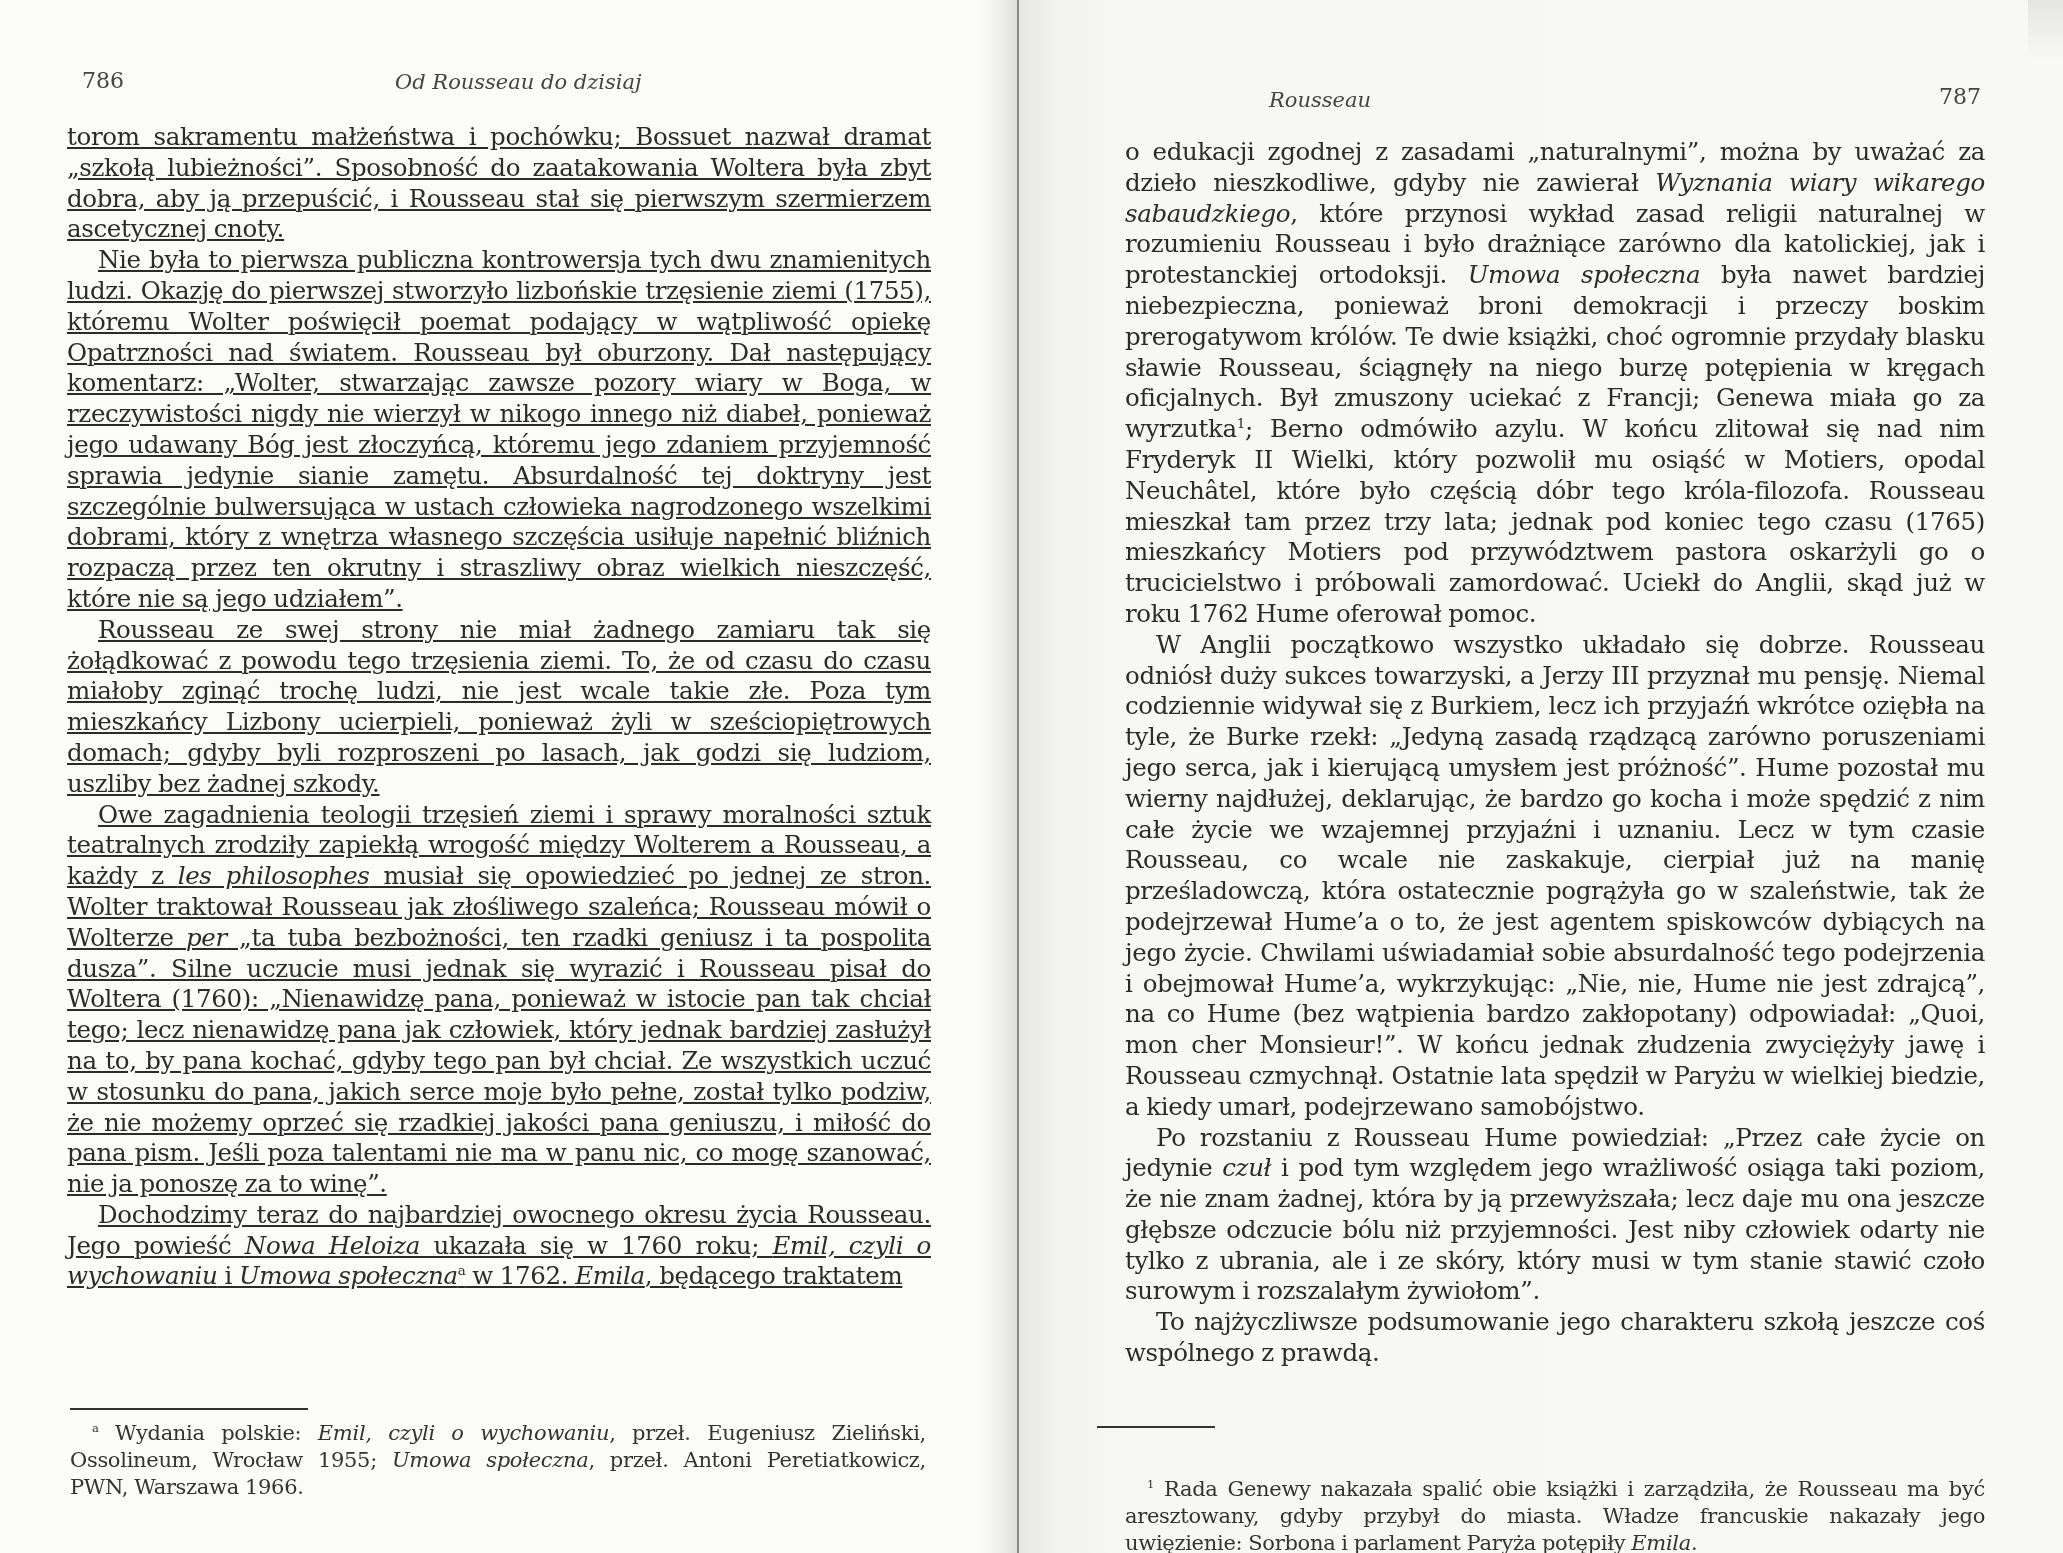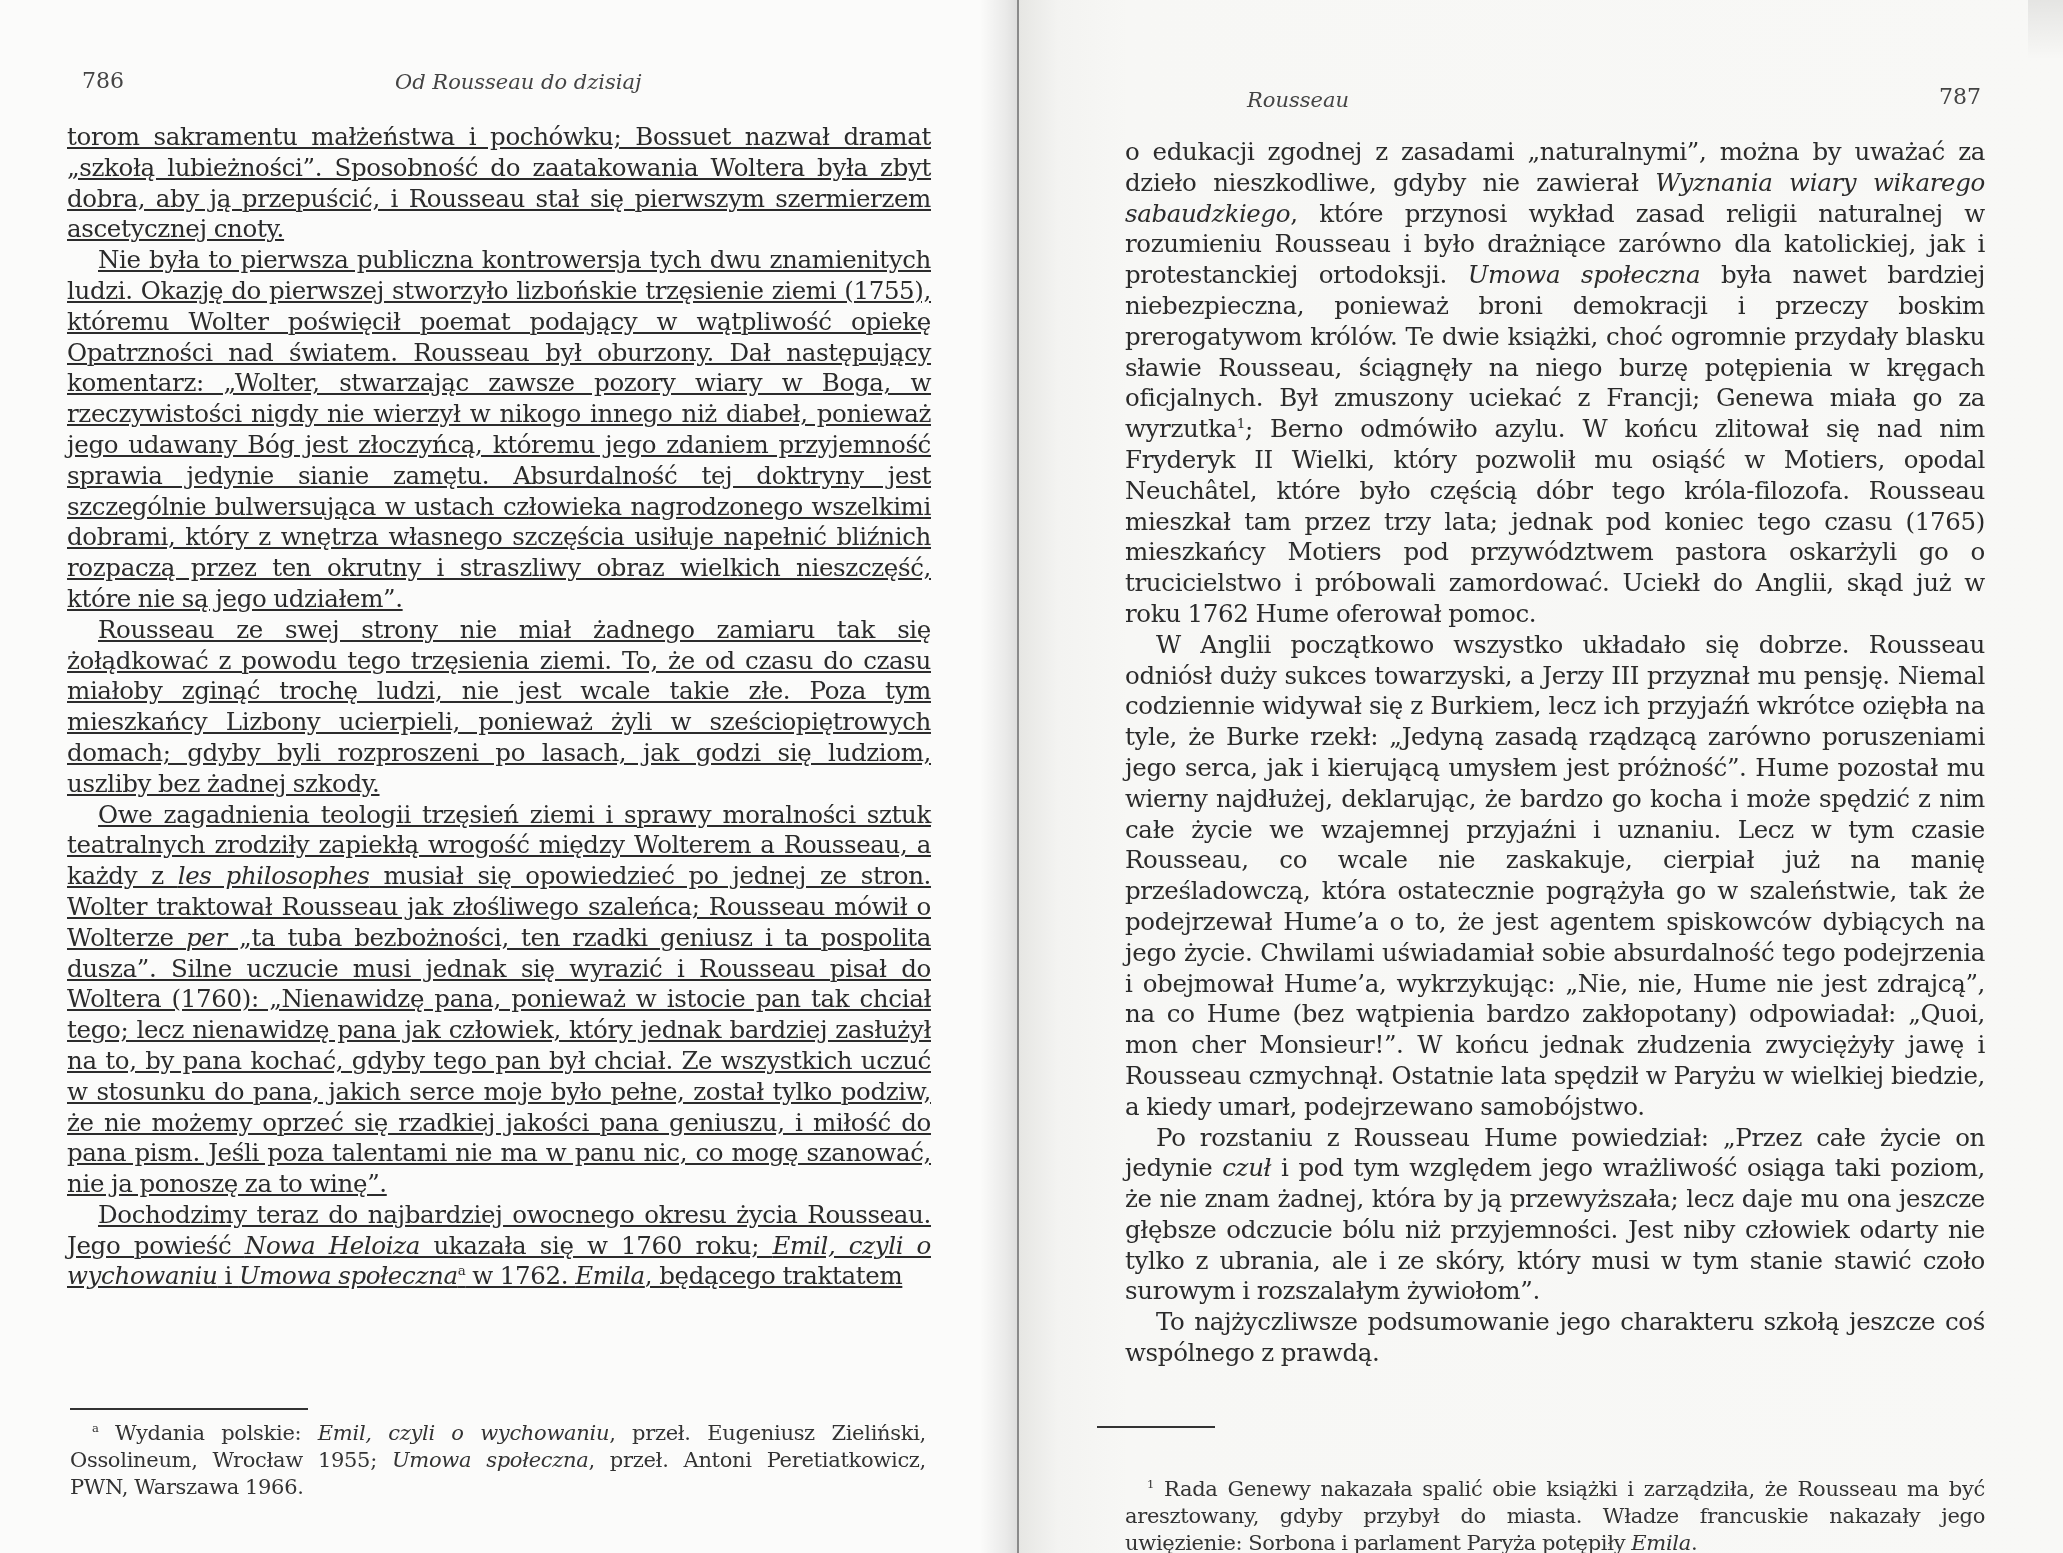--- a/index.html
+++ b/index.html
@@ -59,21 +59,21 @@
     </div>
 
   <div class="footnote-rule" style="left:70px; top:1408px; width:238px;"></div>
   <div class="footnotes" id="left-fn" style="left:70px; top:1420px; width:856px;">
       <p><sup>a</sup> Wydania polskie: <i>Emil, czyli o wychowaniu</i>, przeł. Eugeniusz Zieliński, Ossolineum, Wrocław 1955; <i>Umowa społeczna</i>, przeł. Antoni Peretiatkowicz, PWN, Warszawa 1966.</p>
     </div>
 </div>
 
 <div class="page page-right">
   <div class="top-grain"></div>
-  <div class="head-title" style="left:229px; top:88px;">Rousseau</div>
+  <div class="head-title" style="left:251px; top:88px;">Rousseau</div>
   <div class="folio" style="left:921px; top:84px;">787</div>
 
   <div class="text-block" id="right-body" style="left:107px; top:137px; width:860px;">
       <p class="">o edukacji zgodnej z zasadami „naturalnymi”, można by uważać za dzieło nieszkodliwe, gdyby nie zawierał <i>Wyznania wiary wikarego sabaudzkiego</i>, które przynosi wykład zasad religii naturalnej w rozumieniu Rousseau i było drażniące zarówno dla katolickiej, jak i protestanckiej ortodoksji. <i>Umowa społeczna</i> była nawet bardziej niebezpieczna, ponieważ broni demokracji i przeczy boskim prerogatywom królów. Te dwie książki, choć ogromnie przydały blasku sławie Rousseau, ściągnęły na niego burzę potępienia w kręgach oficjalnych. Był zmuszony uciekać z Francji; Genewa miała go za wyrzutka<sup>1</sup>; Berno odmówiło azylu. W końcu zlitował się nad nim Fryderyk II Wielki, który pozwolił mu osiąść w Motiers, opodal Neuchâtel, które było częścią dóbr tego króla-filozofa. Rousseau mieszkał tam przez trzy lata; jednak pod koniec tego czasu (1765) mieszkańcy Motiers pod przywództwem pastora oskarżyli go o trucicielstwo i próbowali zamordować. Uciekł do Anglii, skąd już w roku 1762 Hume oferował pomoc.</p>
       <p class="indent">W Anglii początkowo wszystko układało się dobrze. Rousseau odniósł duży sukces towarzyski, a Jerzy III przyznał mu pensję. Niemal codziennie widywał się z Burkiem, lecz ich przyjaźń wkrótce oziębła na tyle, że Burke rzekł: „Jedyną zasadą rządzącą zarówno poruszeniami jego serca, jak i kierującą umysłem jest próżność”. Hume pozostał mu wierny najdłużej, deklarując, że bardzo go kocha i może spędzić z nim całe życie we wzajemnej przyjaźni i uznaniu. Lecz w tym czasie Rousseau, co wcale nie zaskakuje, cierpiał już na manię prześladowczą, która ostatecznie pogrążyła go w szaleństwie, tak że podejrzewał Hume’a o to, że jest agentem spiskowców dybiących na jego życie. Chwilami uświadamiał sobie absurdalność tego podejrzenia i obejmował Hume’a, wykrzykując: „Nie, nie, Hume nie jest zdrajcą”, na co Hume (bez wątpienia bardzo zakłopotany) odpowiadał: „Quoi, mon cher Monsieur!”. W końcu jednak złudzenia zwyciężyły jawę i Rousseau czmychnął. Ostatnie lata spędził w Paryżu w wielkiej biedzie, a kiedy umarł, podejrzewano samobójstwo.</p>
       <p class="indent">Po rozstaniu z Rousseau Hume powiedział: „Przez całe życie on jedynie <i>czuł</i> i pod tym względem jego wrażliwość osiąga taki poziom, że nie znam żadnej, która by ją przewyższała; lecz daje mu ona jeszcze głębsze odczucie bólu niż przyjemności. Jest niby człowiek odarty nie tylko z ubrania, ale i ze skóry, który musi w tym stanie stawić czoło surowym i rozszalałym żywiołom”.</p>
       <p class="indent">To najżyczliwsze podsumowanie jego charakteru szkołą jeszcze coś wspólnego z prawdą.</p>
     </div>
 
   <div class="footnote-rule" style="left:79px; top:1426px; width:118px;"></div>

